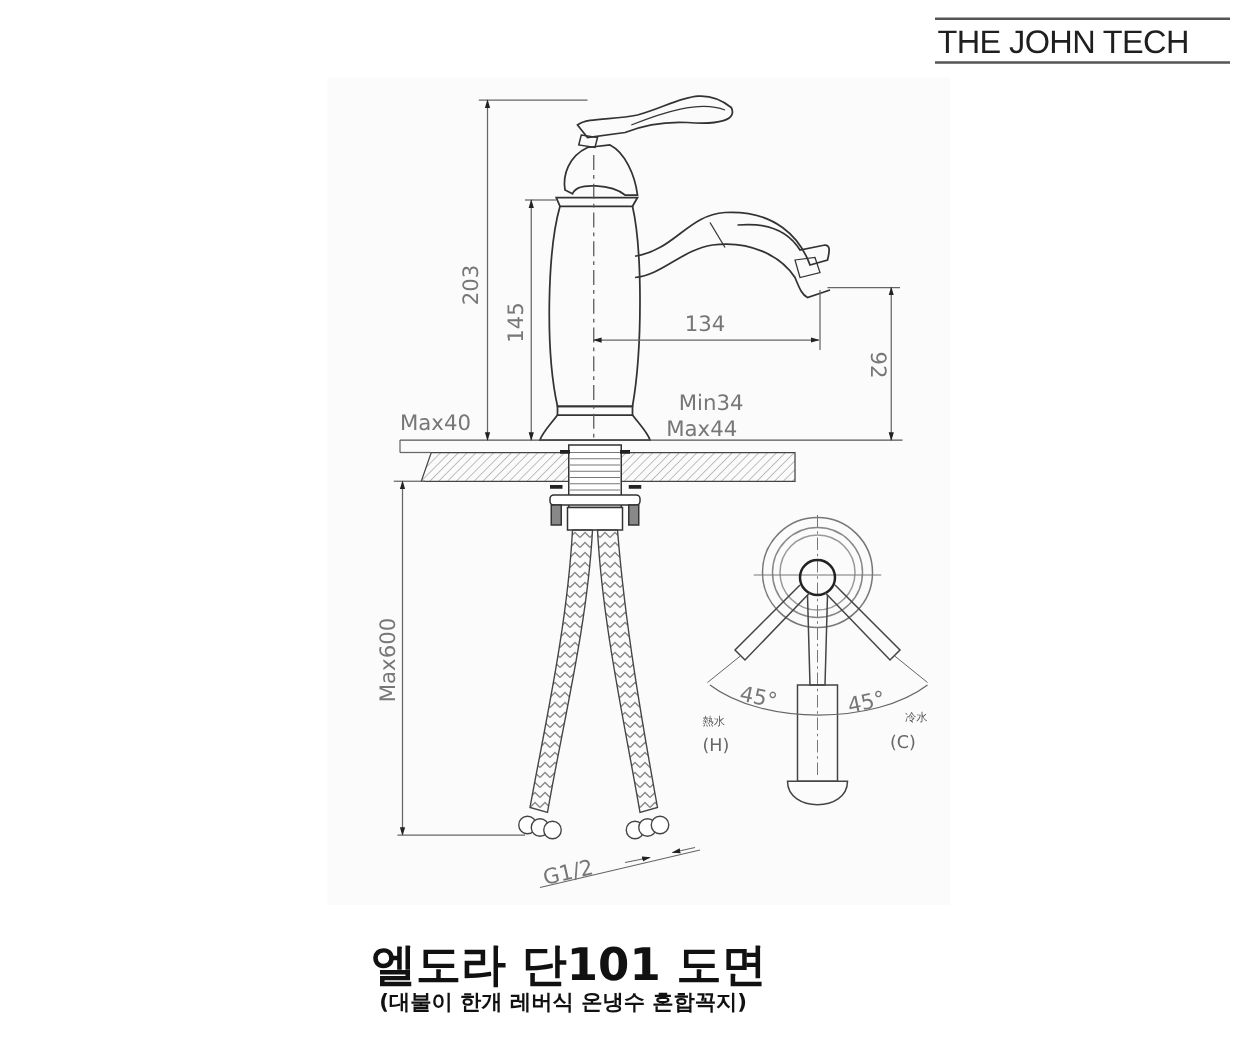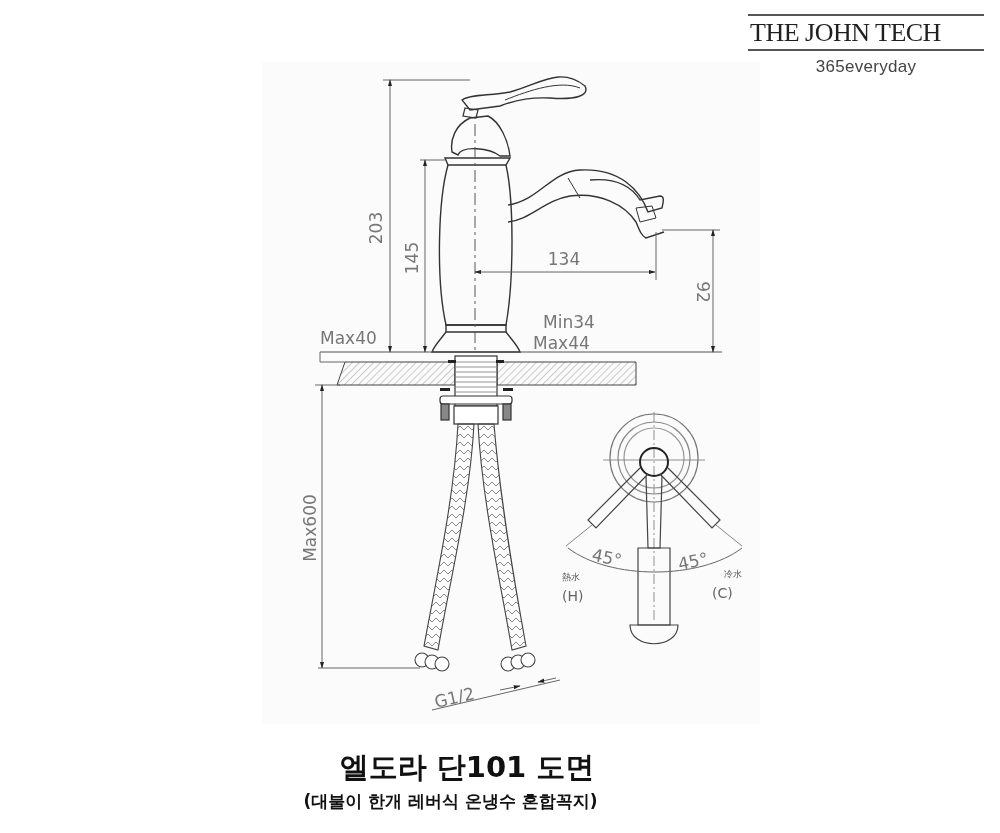--- a/index.html
+++ b/index.html
@@ -1,41 +1,40 @@
 <!DOCTYPE html>
 <html><head>
 <meta charset="utf-8">
 <style>
   html, body { margin: 0; padding: 0; background: #ffffff; }
   body { width: 1000px; height: 833px; position: relative; overflow: hidden;
          font-family: "DejaVu Sans", sans-serif; color: #222; }
   .brand { position: absolute; left: 748px; top: 14px; width: 236px; }
   .brand .rule { height: 2px; background: #555; }
-  .brand .name { font-family: Liberation Serif, serif; font-size: 26px; letter-spacing: -0.5px;
+  .brand .name { font-family: Liberation Sans, sans-serif; font-size: 26px; letter-spacing: -0.5px;
                  color: #1f1f1f; line-height: 30px; padding: 2px 0 1px 2px; white-space: nowrap; }
   .brand .tag { font-family: "Liberation Sans", sans-serif; font-size: 17px; color: #444;
                 text-align: center; margin-top: 6px; letter-spacing: 0.3px; }
   .panel { position: absolute; left: 262px; top: 62px; width: 498px; height: 662px; background: #fbfbfb; }
   svg.drawing { position: absolute; left: 0; top: 0; width: 1000px; height: 833px; }
   .dimtxt { font-family: "DejaVu Sans", sans-serif; font-size: 17px; fill: #777; }
   .lbl-small { font-family: "DejaVu Sans", sans-serif; font-size: 9px; fill: #555; }
   .lbl-hc { font-family: "DejaVu Sans", sans-serif; font-size: 14px; fill: #666; }
-  .title { position: absolute; left: 12px; width: 910px; text-align: center; top: 748px;
-           font-family: "DejaVu Sans", sans-serif; font-weight: bold; font-size: 29px; color: #111; }
+  .title { position: absolute; left: 0; width: 910px; text-align: center; top: 748px;
+           font-family: "DejaVu Sans", sans-serif; font-weight: bold; font-size: 36px; color: #111; }
   .subtitle { position: absolute; left: 0; width: 901px; text-align: center; top: 790px;
               font-family: "DejaVu Sans", sans-serif; font-weight: bold; font-size: 17px; color: #111; }
 </style>
 </head>
 <body>
 
 <div class="brand">
   <div class="rule"></div>
   <div class="name">THE JOHN TECH</div>
   <div class="rule"></div>
-  <div class="tag">365everyday</div>
 </div>
 
 <div class="panel"></div>
 
 <svg class="drawing" viewBox="0 0 1000 833" xmlns="http://www.w3.org/2000/svg">
   <defs>
     <pattern id="hatch" patternUnits="userSpaceOnUse" width="5" height="5" patternTransform="rotate(45)">
       <line x1="0" y1="0" x2="0" y2="5" stroke="#999" stroke-width="1"></line>
     </pattern>
     <pattern id="braid" patternUnits="userSpaceOnUse" width="8" height="8">

